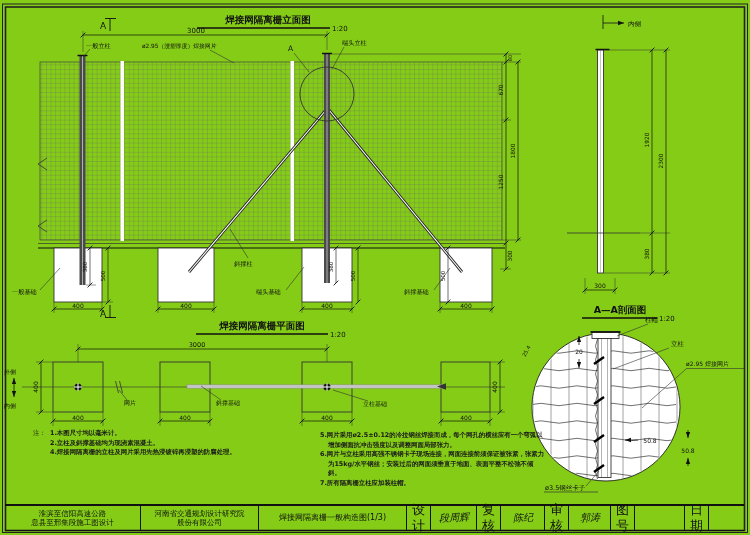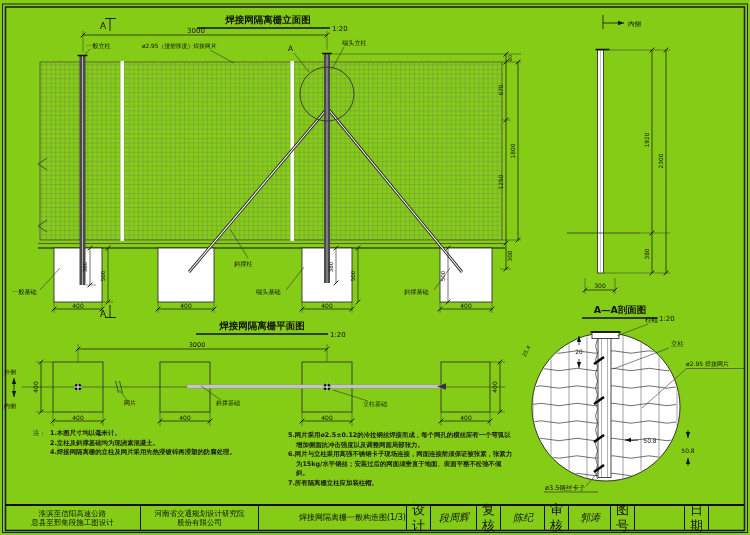--- a/index.html
+++ b/index.html
@@ -4,30 +4,30 @@
 <style>
   html,body{margin:0;padding:0;background:#e8e8e8;}
   #sheet{position:relative;width:750px;height:535px;background:#84cc16;overflow:hidden;
          font-family:"DejaVu Sans",sans-serif;color:#111;padding-left:8px;}
   svg{position:absolute;left:0;top:0;}
   svg text{fill:#111;font-family:"DejaVu Sans",sans-serif;}
   .notes{position:absolute;font-size:6.4px;line-height:1.5;color:#1a1a1a;}
   #notes-left{left:33px;top:429px;width:262px;padding-left:17px;}
   #notes-left .intro{position:absolute;left:0;top:0;}
   .note-item{padding-left:8px;text-indent:-8px;font-weight:bold;}
-  #notes-right{left:288px;top:431px;width:225px;}
+  #notes-right{left:320px;top:431px;width:225px;}
   #titleblock{position:absolute;left:5px;top:504px;width:739px;height:27px;
     display:flex;border-top:2px solid #111;border-bottom:1.5px solid #111;box-sizing:border-box;
     font-size:7.5px;align-items:stretch;}
   .tb-cell{border-left:1px solid #111;display:flex;flex-direction:column;align-items:center;
     justify-content:center;text-align:center;box-sizing:border-box;line-height:1.25;}
   .tb-cell:first-child{border-left:none;}
   .tb-label{font-size:13px;}
   .tb-sig{font-family:"DejaVu Serif",serif;font-style:italic;font-size:10px;transform:rotate(-3deg);}
-  .tb-title{font-size:8px;align-items:flex-end;}
+  .tb-title{font-size:8px;}
 </style>
 </head>
 <body>
 
 <div id="sheet">
 
 <svg width="750" height="535" viewBox="0 0 750 535">
   <defs>
     <pattern id="mesh" width="4.6" height="4.6" patternUnits="userSpaceOnUse">
       <path d="M4.6 0H0V4.6" fill="none" stroke="#6a6a6a" stroke-width="0.55"></path>

